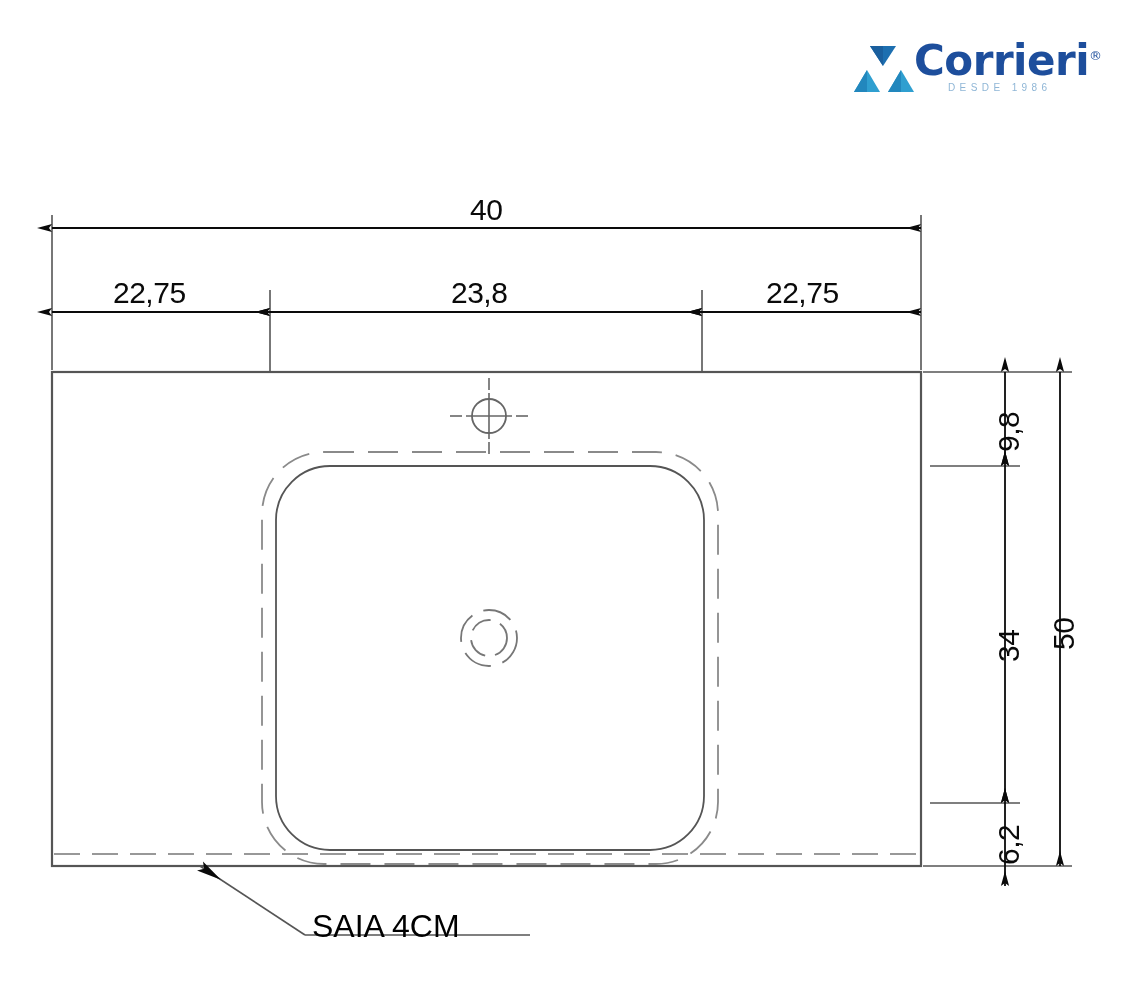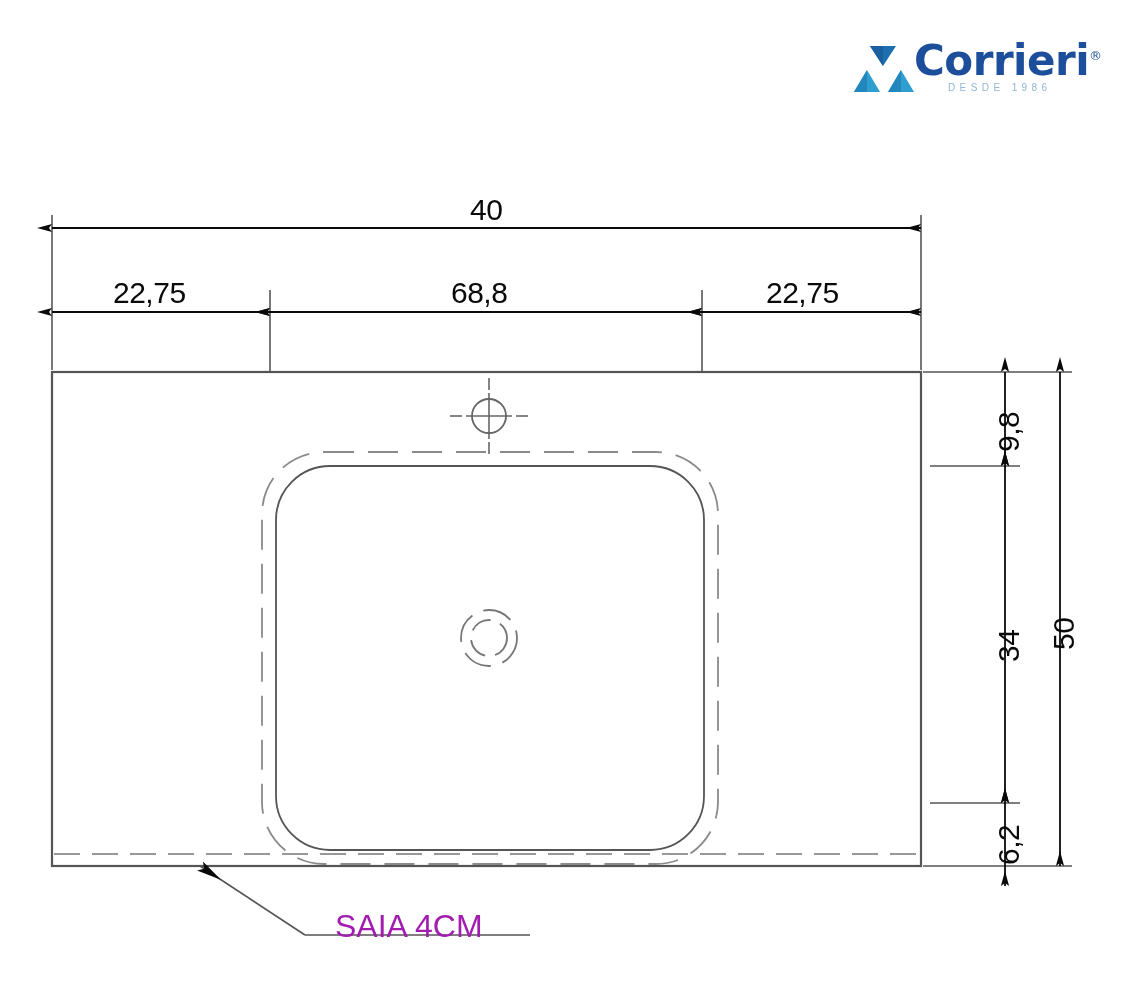--- a/index.html
+++ b/index.html
@@ -77,23 +77,22 @@
     letter-spacing: -0.5px;
   }
   .dimtext.vert {
     transform-origin: 0 0;
     transform: rotate(-90deg);
   }
   .notetext {
     position: absolute;
     font-family: "Liberation Sans", sans-serif;
     font-size: 32px;
-    color: #a21caf;
-    white-space: nowrap;
-    margin-left: 23px;
+    color: #000000;
+    white-space: nowrap;
   }
 </style>
 </head>
 <body>
 
 <div id="page">
 
   <div id="logo">
     <svg id="logo-mark" viewBox="0 0 66 50">
 
@@ -199,21 +198,21 @@
     <g>
       <line x1="305" y1="935" x2="200" y2="866" stroke="#555555" stroke-width="1.6" marker-end="url(#arrLead)"></line>
       <line x1="305" y1="935" x2="530" y2="935" stroke="#555555" stroke-width="1.6"></line>
     </g>
   </svg>
 
   <div class="dimtext" style="left:470px; top:193px;">40</div>
 
   <div class="dimtext" style="left:113px; top:276px;">22,75</div>
 
-  <div class="dimtext" style="left:451px; top:276px;">68,8</div>
+  <div class="dimtext" style="left:451px; top:276px;">23,8</div>
 
   <div class="dimtext" style="left:766px; top:276px;">22,75</div>
 
   <div class="dimtext vert" style="left:992px; top:452px;">9,8</div>
 
   <div class="dimtext vert" style="left:992px; top:662px;">34</div>
 
   <div class="dimtext vert" style="left:992px; top:865px;">6,2</div>
 
   <div class="dimtext vert" style="left:1047px; top:650px;">50</div>

